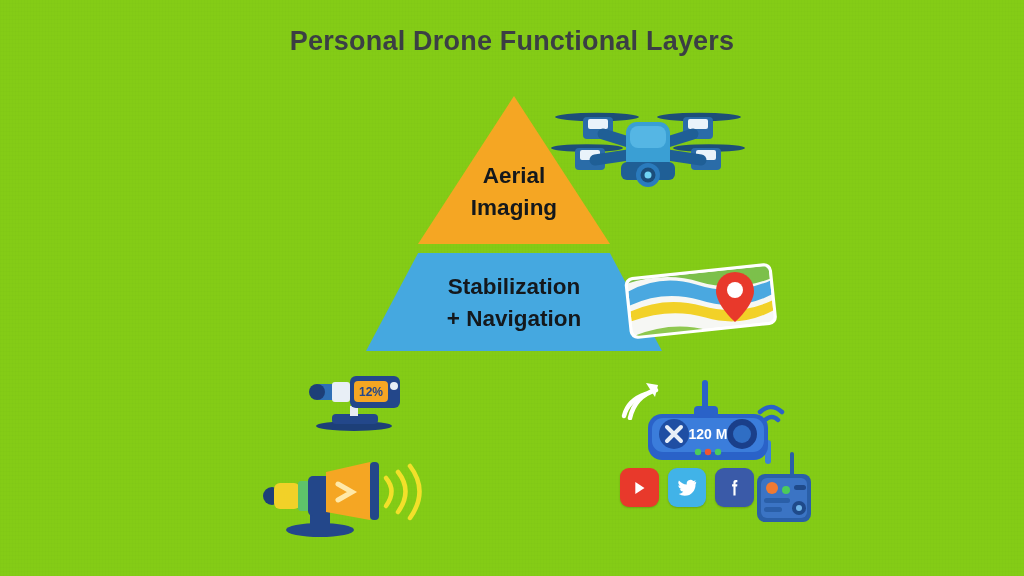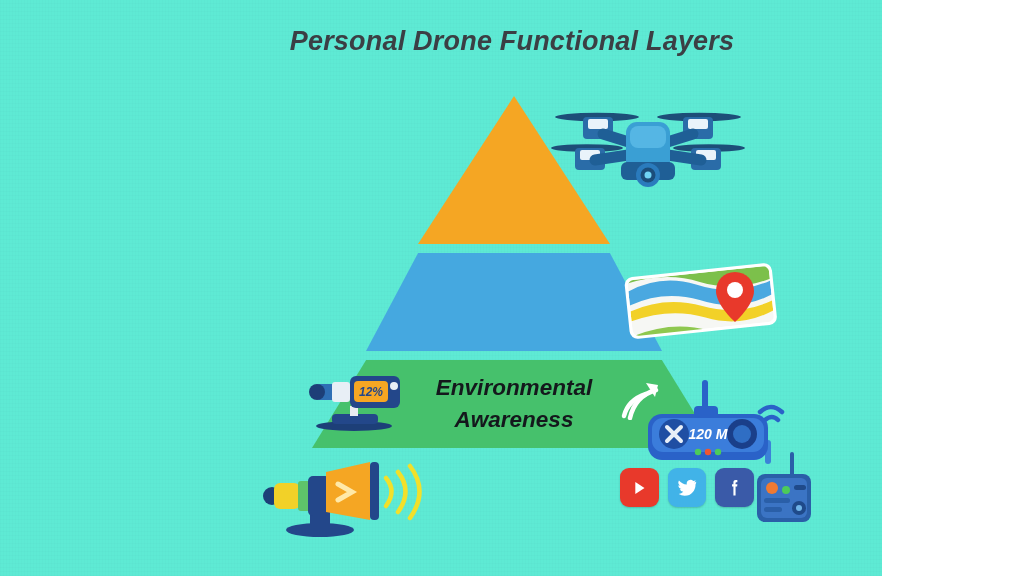--- a/index.html
+++ b/index.html
@@ -6,25 +6,24 @@
   html, body {
     margin: 0;
     padding: 0;
     background: #ffffff;
   }
   body {
     font-family: "Liberation Sans", "DejaVu Sans", sans-serif;
   }
   #stage {
     position: relative;
-    width: 882px;
+    width: 1024px;
     height: 576px;
-    background: #5eead4;
+    background: #84cc16;
     overflow: hidden;
-    font-style: italic;
   }
   
   #stage::before {
     content: "";
     position: absolute;
     inset: 0;
     background-image:
       repeating-linear-gradient(90deg, rgba(0,0,0,0.012) 0 1px, rgba(0,0,0,0) 1px 3px),
       repeating-linear-gradient(0deg, rgba(0,0,0,0.010) 0 1px, rgba(0,0,0,0) 1px 4px);
     pointer-events: none;
@@ -126,33 +125,34 @@
 </style>
 </head>
 <body>
 
 <div id="stage">
 
   <div id="title">Personal Drone Functional Layers</div>
 
   <div class="layer" id="layer-1">
     <div class="layer-shape"></div>
+    <div class="layer-label">
+      <div>Aerial</div>
+      <div>Imaging</div>
+    </div>
   </div>
 
   <div class="layer" id="layer-2">
     <div class="layer-shape"></div>
-  </div>
-
-  <div class="layer" id="layer-3">
-    <div class="layer-shape"></div>
     <div class="layer-label">
-      <div>Environmental</div>
-      <div>Awareness</div>
-    </div>
-  </div>
+      <div>Stabilization</div>
+      <div>+ Navigation</div>
+    </div>
+  </div>
+
 
 
   <div class="icon-wrap" id="icon-drone">
     <svg viewBox="0 0 208 112" width="208" height="112">
 
       <g fill="#1d4e78">
         <ellipse cx="54" cy="25" rx="42" ry="4.2"></ellipse>
         <ellipse cx="156" cy="25" rx="42" ry="4.2"></ellipse>
         <ellipse cx="44" cy="56" rx="36" ry="3.8"></ellipse>
         <ellipse cx="166" cy="56" rx="36" ry="3.8"></ellipse>

